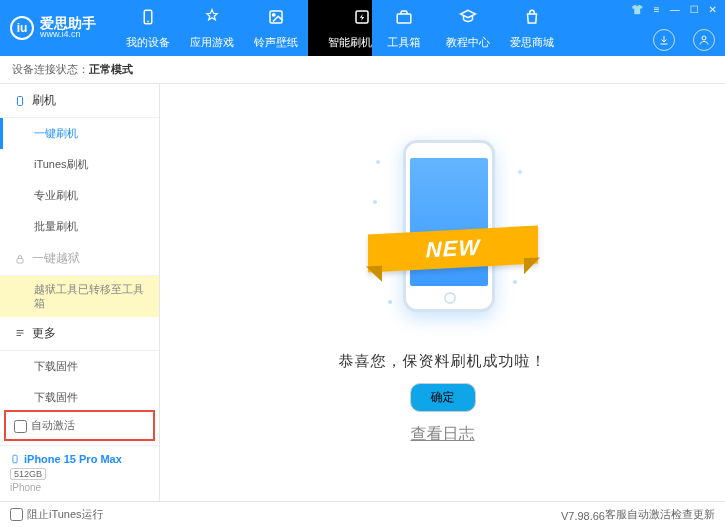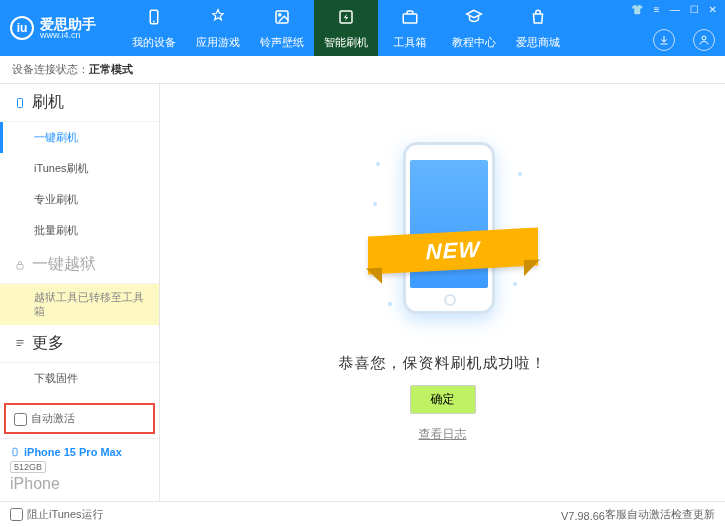--- a/index.html
+++ b/index.html
@@ -1,62 +1,62 @@
 <!DOCTYPE html>
 <html><head>
 <meta charset="utf-8">
 <style>
 * { margin:0; padding:0; box-sizing:border-box; font-family:"Microsoft YaHei","PingFang SC",sans-serif; }
 body { width:725px; height:527px; background:#fff; overflow:hidden; font-size:12px; color:#333; }
 .header { height:56px; background:#1e8fff; display:flex; align-items:center; padding:0 10px; position:relative; }
-.logo-blk { display:flex; align-items:center; gap:6px; margin-right:26px; }
+.logo-blk { display:flex; align-items:flex-start; gap:6px; margin-right:20px; }
 .logo-ic { width:24px; height:24px; border:2px solid #fff; border-radius:50%; display:flex; align-items:center; justify-content:center; color:#fff; font-weight:bold; font-size:12px; }
 .logo-txt { color:#fff; }
 .brand { font-size:14px; font-weight:bold; line-height:1; }
 .brand-url { font-size:9px; opacity:.9; line-height:1; }
 .nav { display:flex; height:100%; }
 .nav-item { width:64px; display:flex; flex-direction:column; align-items:center; justify-content:center; color:#fff; font-size:11px; cursor:pointer; gap:8px; }
-.nav-item.active { background:#14532d; }
+.nav-item.active { background:#000000;align-items:flex-end; }
 .nav-ic { width:20px; height:20px; display:flex; align-items:center; justify-content:center; }
 .window-ctrls { position:absolute; right:8px; top:4px; display:flex; gap:10px; color:#fff; font-size:10px; }
 .window-ctrls span { cursor:pointer; opacity:.9; }
 .sub-ctrls { position:absolute; right:10px; bottom:5px; display:flex; gap:18px; color:#fff; }
 .sub-ctrls .circ { width:22px; height:22px; border:1.5px solid rgba(255,255,255,.7); border-radius:50%; display:flex; align-items:center; justify-content:center; cursor:pointer; }
 .status-bar { height:28px; border-bottom:1px solid #e6e6e6; display:flex; align-items:center; padding:0 12px; font-size:11px; color:#666; }
 .status-bar b { color:#333; }
 .body { display:flex; height:calc(527px - 56px - 28px - 26px); }
 .sidebar { width:160px; border-right:1px solid #e6e6e6; display:flex; flex-direction:column; }
 .sb-scroll { flex:1; overflow-y:auto; }
-.sb-group { padding:8px 14px; font-size:16px; color:#333; display:flex; align-items:center; gap:6px; border-bottom:1px solid #f2f2f2; }
+.sb-group { padding:8px 14px; font-size:12px; color:#333; display:flex; align-items:center; gap:6px; border-bottom:1px solid #f2f2f2; }
 .sb-group.locked { color:#aaa; }
 .sb-item { padding:8px 14px 8px 34px; font-size:11px; color:#555; cursor:pointer; }
 .sb-item.active { color:#1e8fff; border-left:3px solid #1e8fff; padding-left:31px; }
 .sb-item.note { background:#fef9c3; color:#888; line-height:1.3; padding-top:6px; padding-bottom:6px; }
 .sb-chk-row { border:2px solid #e74c3c; margin:4px; padding:6px 8px; display:flex; gap:12px; font-size:11px; color:#666; }
 .sb-chk { display:flex; align-items:flex-end; gap:4px; }
 .sb-chk input { margin:0; }
 .sb-chk.dis { color:#bbb; }
 .device-blk { padding:6px 10px 8px; border-top:1px solid #eee; }
 .dev-name { color:#1e8fff; font-size:11px; font-weight:bold; display:flex; align-items:center; gap:4px; }
 .dev-cap { display:inline-block; border:1px solid #ccc; font-size:9px; padding:0 3px; border-radius:2px; color:#666; margin-top:2px; }
-.dev-type { font-size:16px; color:#aaa; margin-top:2px; }
+.dev-type { font-size:10px; color:#aaa; margin-top:2px; }
 .main { flex:1; display:flex; flex-direction:column; align-items:center; justify-content:center; gap:12px; position:relative; }
 .phone-img { position:relative; width:150px; height:200px; }
 .phone-body { position:absolute; left:35px; top:0; width:92px; height:172px; border:3px solid #d5e3f0; border-radius:14px; background:#fff; box-shadow:0 6px 18px rgba(30,143,255,.25); }
 .phone-scr { position:absolute; left:42px; top:18px; width:78px; height:128px; background:linear-gradient(#64b5ff,#3d9bff); border-radius:2px; }
 .phone-btn { position:absolute; left:76px; top:152px; width:12px; height:12px; border:2px solid #d5e3f0; border-radius:50%; }
 .ribbon { position:absolute; left:0; top:90px; width:170px; height:38px; background:#ffb300; transform:skewY(-3deg); display:flex; align-items:center; justify-content:center; color:#fff; font-weight:bold; font-size:22px; font-style:italic; font-family:Arial; letter-spacing:1px; box-shadow:0 3px 5px rgba(0,0,0,.15); }
 .ribbon::before,.ribbon::after { content:""; position:absolute; width:0; height:0; border:8px solid transparent; }
 .ribbon::before { left:-2px; bottom:-10px; border-top-color:#cc8f00; border-right-color:#cc8f00; }
 .ribbon::after { right:-2px; bottom:-10px; border-top-color:#cc8f00; border-left-color:#cc8f00; }
 .dots { position:absolute; width:4px; height:4px; background:#c5e2ff; border-radius:50%; }
 .d1{left:8px;top:20px}.d2{left:5px;top:60px}.d3{left:150px;top:30px}.d4{left:145px;top:140px}.d5{left:20px;top:160px}
 .success-txt { font-size:15px; color:#333; letter-spacing:1px; }
-.confirm-btn { padding:5px 20px; border:1px solid #ccc; background:#bef264; font-size:12px; cursor:pointer; border-radius:2px; }
-.log-link { font-size:12px; color:#888; text-decoration:underline; cursor:pointer; }
+.confirm-btn { padding:5px 20px; border:1px solid #ccc; background:#0ea5e9; font-size:12px; cursor:pointer; border-radius:10px; }
+.log-link { font-size:16px; color:#888; text-decoration:underline; cursor:pointer; }
 .footer { height:26px; border-top:1px solid #e6e6e6; display:flex; align-items:center; padding:0 10px; font-size:11px; color:#666; justify-content:space-between; }
 .footer-l { display:flex; align-items:center; gap:6px; }
 .footer-r { display:flex; align-items:flex-end; }
 .footer-r span { cursor:pointer; }
 svg { display:block; }
 </style>
 </head>
 <body>
 
 <div class="header">

